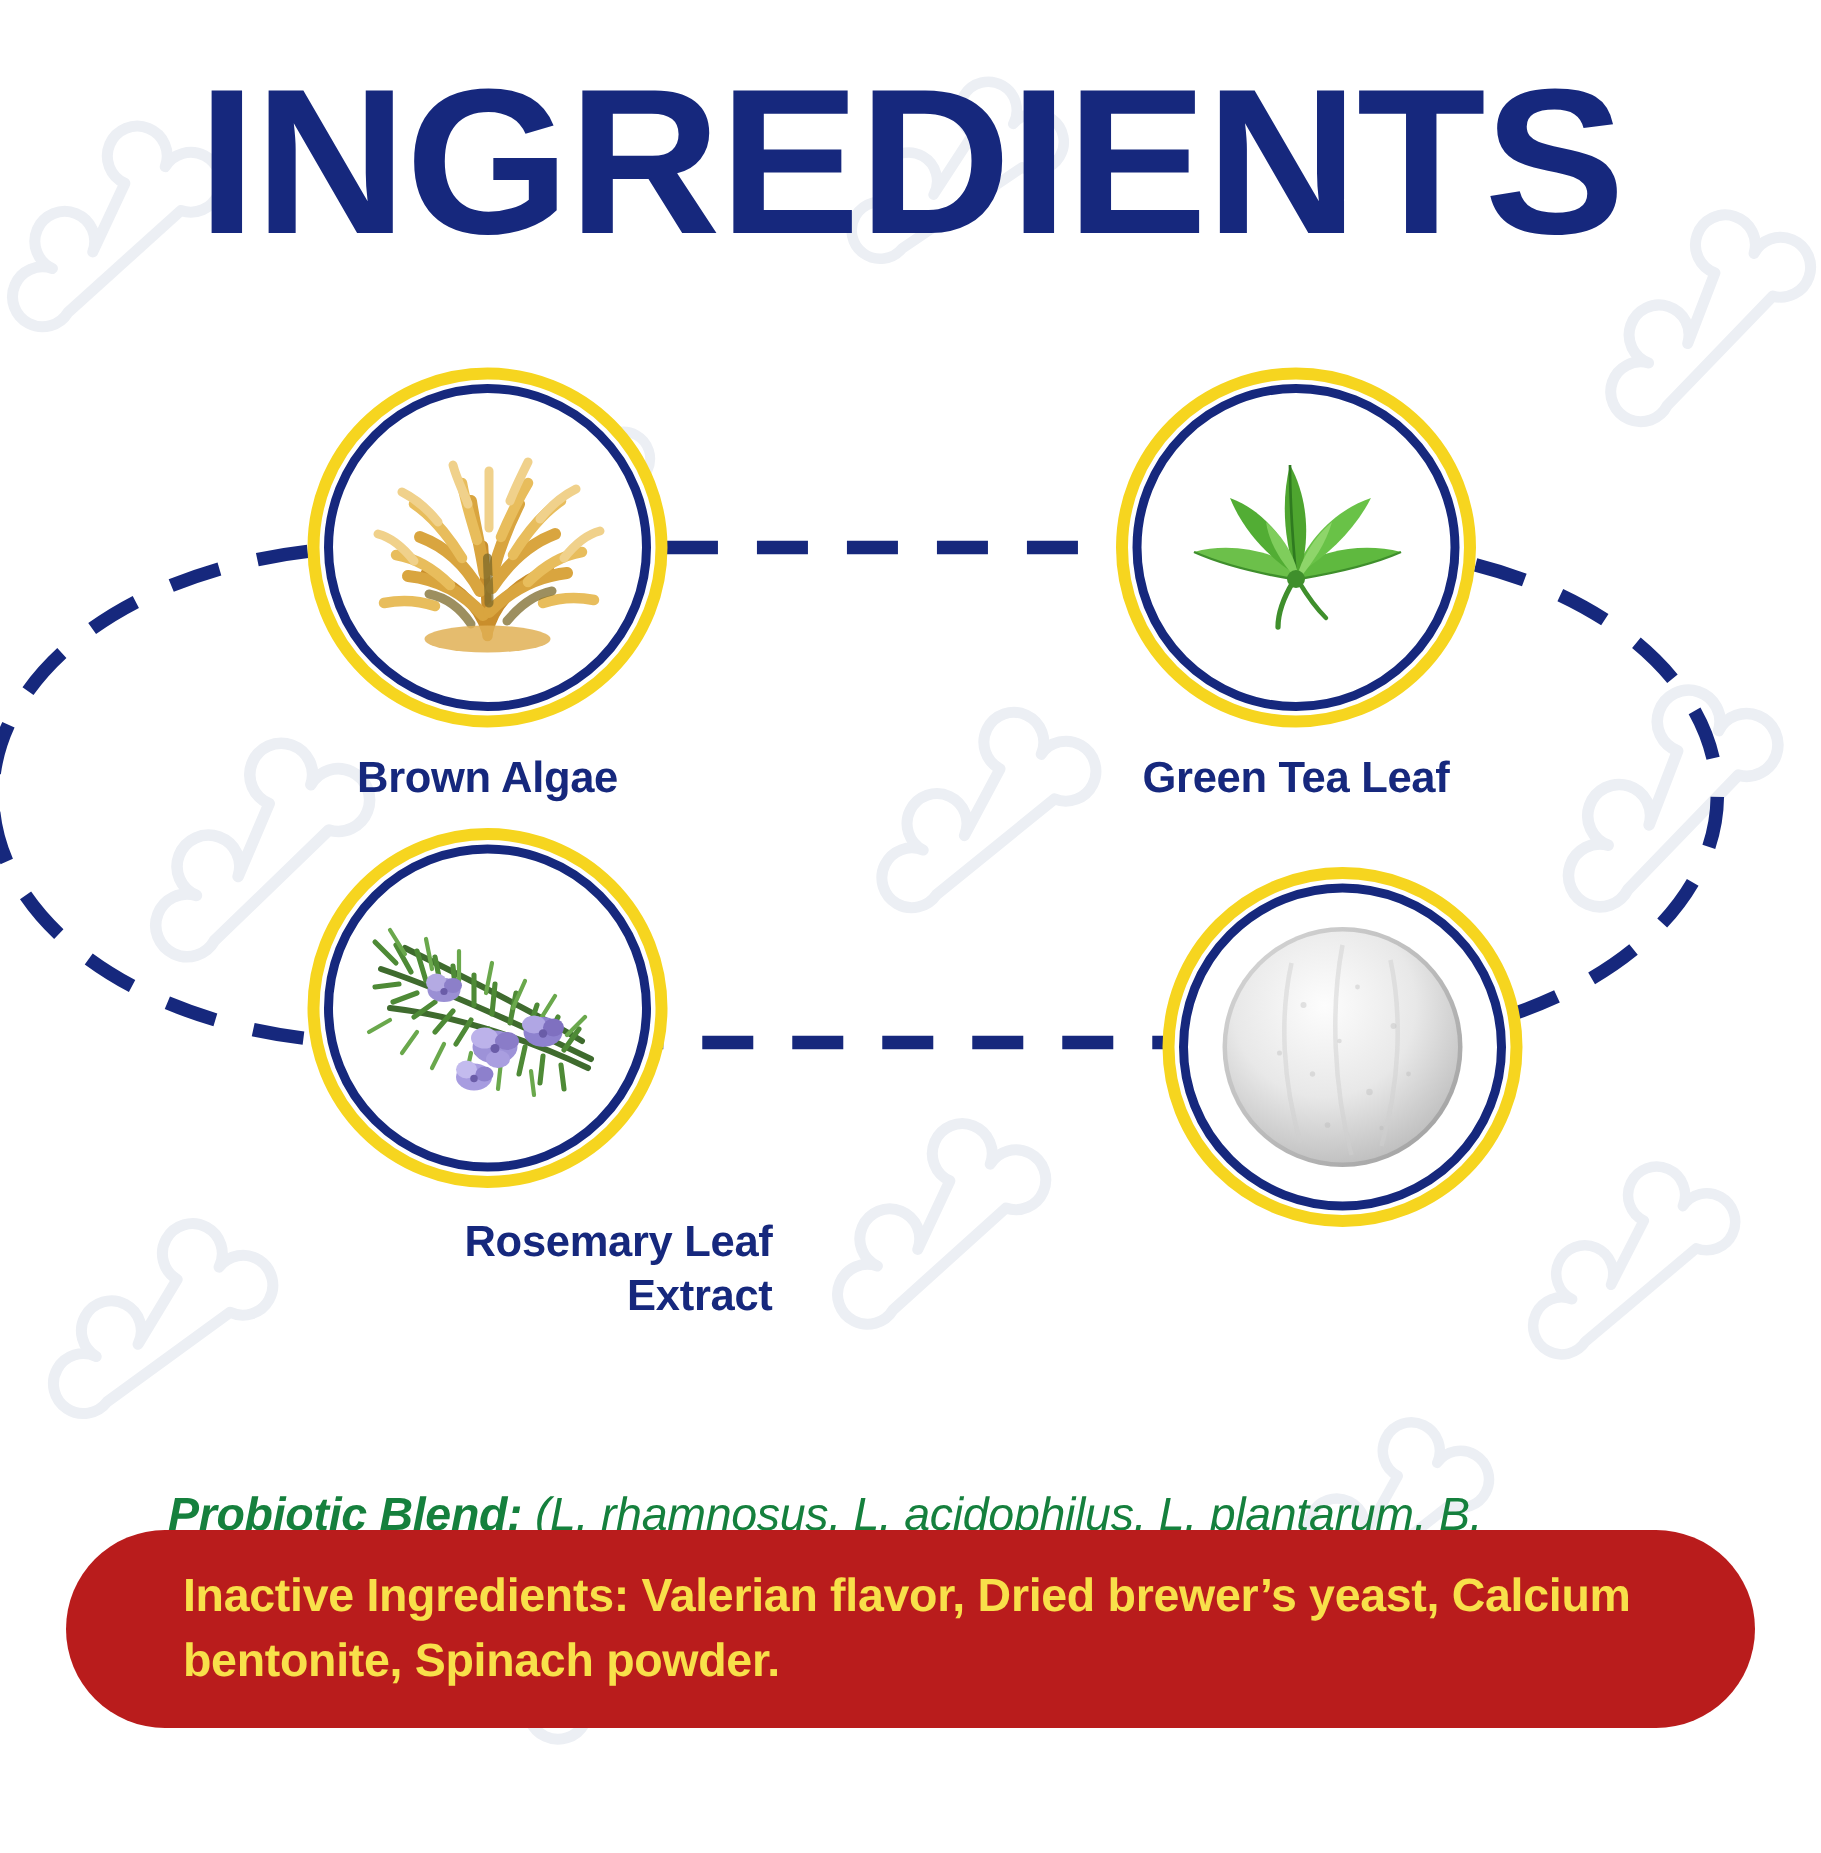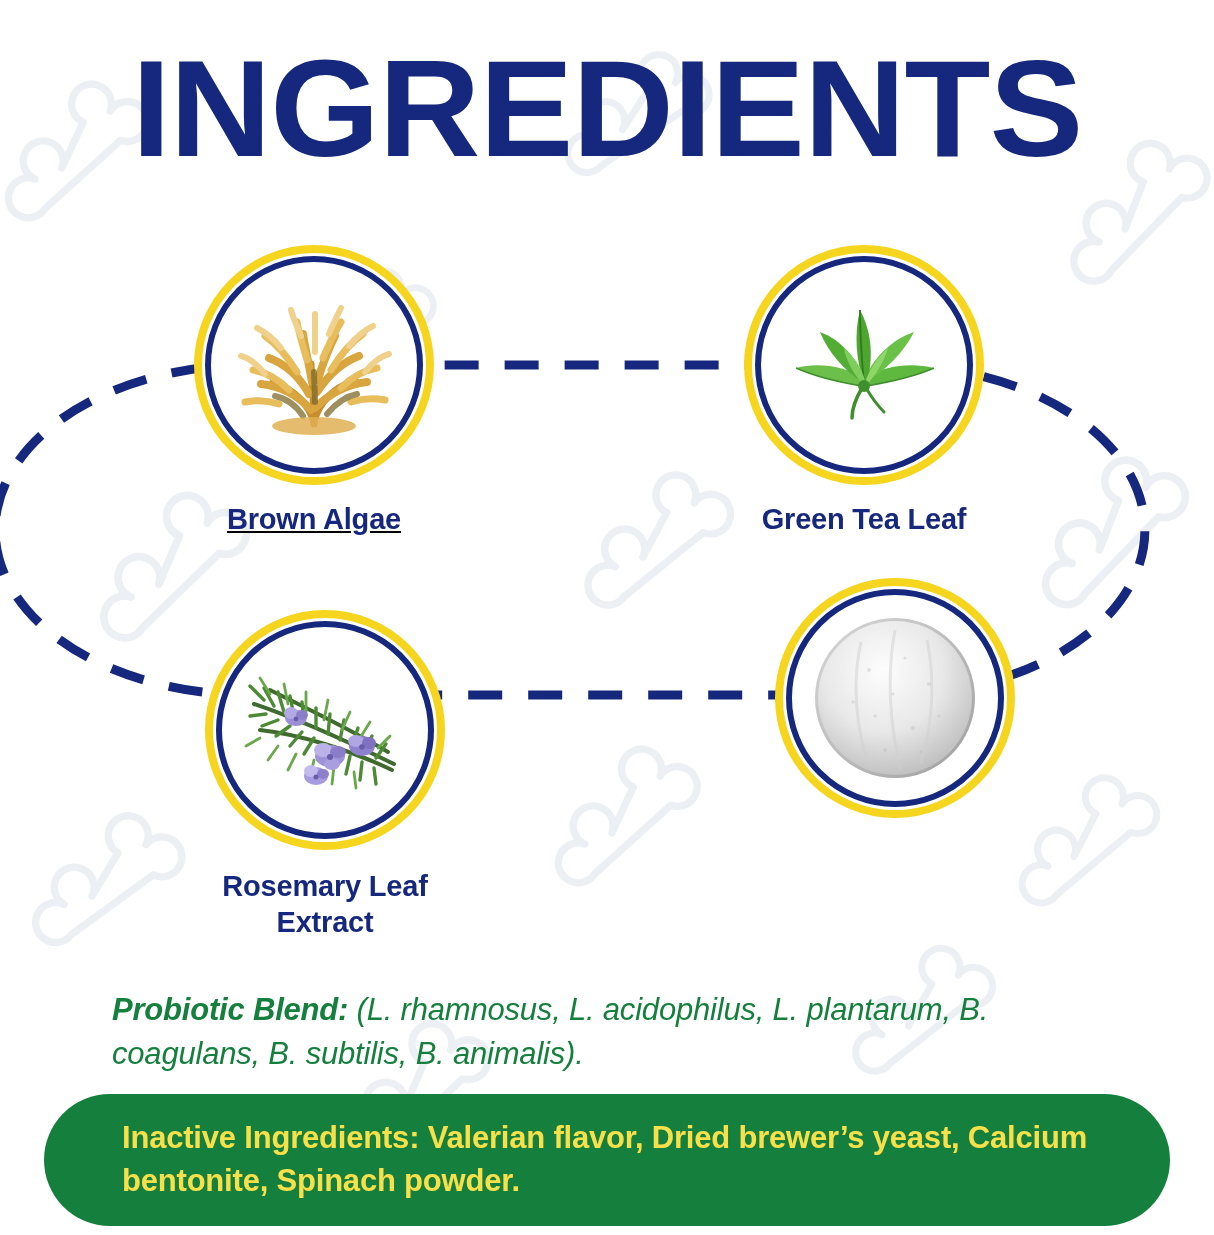--- a/index.html
+++ b/index.html
@@ -50,23 +50,23 @@
     pointer-events: none;
   }
 
   
   .ing {
     position: absolute;
     z-index: 3;
     width: 240px;
     text-align: center;
   }
-  .ing-a { left: 194px; top: 245px; text-decoration: underline; }
+  .ing-a { left: 205px; top: 245px; }
   .ing-b { left: 744px; top: 245px; }
-  .ing-c { left: 205px; top: 610px; }
+  .ing-c { left: 205px; top: 552px; text-align: right; }
   .ing-d { left: 775px; top: 578px; }
 
   .circle {
     position: relative;
     width: 240px;
     height: 240px;
     border-radius: 50%;
     background: #ffffff;
     border: 8px solid #f6d51f;
     overflow: hidden;
@@ -113,24 +113,24 @@
     color: #15803d;
     letter-spacing: -0.2px;
     font-style: italic;
   }
   #probiotic .lead { font-weight: 700; }
 
   
   #banner {
     position: absolute;
     left: 44px;
-    top: 1094px;
+    top: 1020px;
     width: 1126px;
     height: 132px;
-    background: #15803d;
+    background: #b91c1c;
     border-radius: 66px;
     z-index: 4;
     padding: 22px 78px 0 78px;
   }
   #banner-text {
     font-size: 31px;
     line-height: 43px;
     color: #f8e04a;
     font-weight: 700;
     letter-spacing: -0.2px;

